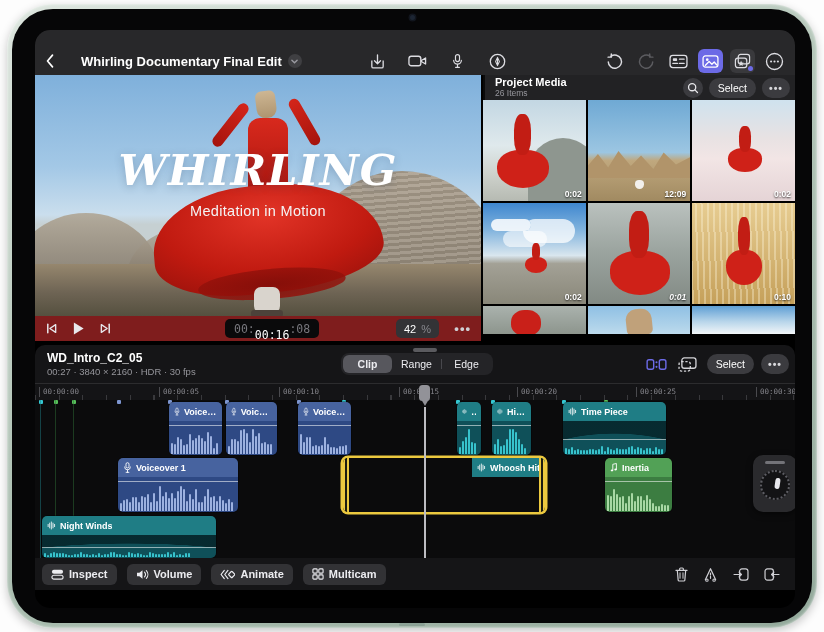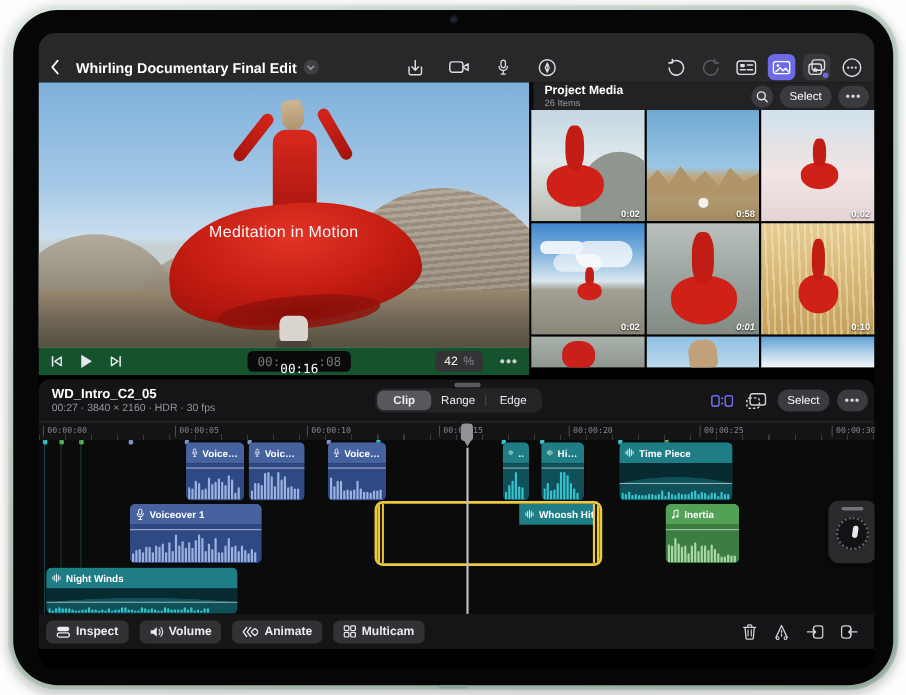--- a/index.html
+++ b/index.html
@@ -23,21 +23,21 @@
   .statusbar { position:absolute; left:0; top:0; width:100%; height:17px; display:flex; align-items:center;
                padding:4px 10px 0; color:#fff; font-size:10px; font-weight:700; }
   .statusbar .date { margin-left:7px; font-weight:600; }
   .status-right { margin-left:auto; display:flex; align-items:center; gap:4px; font-weight:600; }
   .batt { position:relative; width:21px; height:10px; border:1px solid rgba(255,255,255,.45); border-radius:3px; }
   .batt i { position:absolute; inset:1px; background:#fff; border-radius:1.5px; }
   .batt:after { content:""; position:absolute; right:-3px; top:3px; width:2px; height:4px; background:rgba(255,255,255,.45); border-radius:0 1px 1px 0; }
 
   .toolbar { position:absolute; left:0; top:17px; width:100%; height:28px; display:flex; align-items:center; padding:0 10px; }
   .backbtn { width:20px; height:22px; display:flex; align-items:center; color:#fff; cursor:pointer; }
-  .doc-title { display:flex; align-items:center; gap:6px; margin-left:4px; color:#fff; font-size:13px; font-weight:700; }
+  .doc-title { display:flex; align-items:center; gap:6px; margin-left:16px; color:#fff; font-size:13px; font-weight:700; }
   .chev-badge { width:14px; height:14px; border-radius:50%; background:#3f3f42; display:flex; align-items:center; justify-content:center; color:#9a9aa0; }
   .center-icons { position:absolute; left:330px; display:flex; gap:15px; align-items:center; color:#e8e8ec; }
   .right-icons { position:absolute; right:8px; display:flex; gap:7px; align-items:center; }
   .tbtn { width:25px; height:24px; display:flex; align-items:center; justify-content:center; color:#dddde2; border-radius:6px; }
   .tbtn.dim { color:#5c5c60; }
   .tbtn.active { background:var(--accent,#6c6ae6); color:#fff; }
   .tbtn.fx { background:#39393c; position:relative; }
   .tbtn.fx .dot { position:absolute; right:2px; bottom:2px; width:5px; height:5px; border-radius:50%; background:var(--accent,#6c6ae6); }
 
   
@@ -101,21 +101,21 @@
   .t5 { background:linear-gradient(180deg,#bac1be 0%,#9ba49f 48%,#828a84 100%);font-style:italic; }
   .t6 { background:linear-gradient(180deg,#e7cd92 0%,#d8b671 50%,#c5a05a 100%);
         background-image:repeating-linear-gradient(88deg,rgba(255,248,224,.35) 0 2px,rgba(0,0,0,0) 2px 6px),linear-gradient(180deg,#e7cd92,#c5a05a); }
   .t7 { background:linear-gradient(180deg,#aab2ad,#8d958d); }
   .t7:after { content:""; position:absolute; left:28px; top:4px; width:30px; height:26px; border-radius:45%; background:#c92019; }
   .t8 { background:linear-gradient(180deg,#8fc0e4,#bcdaec); }
   .t8:after { content:""; position:absolute; left:38px; top:3px; width:26px; height:26px; border-radius:40% 40% 20% 20%; background:#c0a17a; transform:rotate(-6deg); }
   .t9 { background:linear-gradient(180deg,#5f9fd4 0%,#b7d5ea 55%,#f2f6f8 100%); }
 
   
-  .playbar { position:absolute; left:0; top:286px; width:446px; height:25px; background:#14532d; }
+  .playbar { position:absolute; left:0; top:286px; width:446px; height:25px; background:#7f1d1d; }
   .transport { position:absolute; left:10px; top:0; height:25px; display:flex; align-items:center; gap:14px; color:#e8e8ec; }
   .tcpill { position:absolute; left:190px; top:3px; height:19px; background:#0a0a0b; border-radius:5px;
             display:flex; align-items:center; padding:0 9px; font-family:"DejaVu Sans Mono",monospace; font-size:11.5px; }
   .tcpill .d { color:#77777d; } .tcpill .b { color:#fff;margin-top:12px; }
   .zoompill { position:absolute; right:42px; top:3px; height:19px; background:#333336; border-radius:5px;
               display:flex; align-items:center; gap:5px; padding:0 8px; font-size:11px; }
   .zoompill .v { color:#fff; } .zoompill .u { color:#88888e; }
   .morebtn { position:absolute; right:10px; top:0; height:25px; display:flex; align-items:center; color:#cfcfd4; font-size:13px; letter-spacing:1px; font-weight:700; }
 
   
@@ -399,20 +399,21 @@
       <div class="hill r"></div>
       <div class="ground"></div>
       <div class="fg">
         <div class="arm la"></div>
           <div class="arm ra"></div>
         <div class="hat"></div>
           <div class="torso"></div>
         <div class="skirt"></div>
           <div class="pants"></div>
       </div>
+      <div class="vtitle">WHIRLING</div>
       <div class="vsub">Meditation in Motion</div>
     </div>
 
     <div class="mpanel-head">
       <span class="mp-titles">
         <div class="t">Project Media</div>
         <div class="s">26 Items</div>
       </span>
       <span class="mp-right">
         <span class="circlebtn">
@@ -423,21 +424,21 @@
         <span class="pill">Select</span>
         <span class="pill sm">•••</span>
       </span>
     </div>
     <div class="grid">
       <div class="tile t1">
           <i class="dv" style="left:14px;top:14px;width:52px;height:74px"></i>
           <span class="dur">0:02</span>
         </div>
       <div class="tile t2">
-          <span class="dur">0:58</span>
+          <span class="dur">12:09</span>
         </div>
       <div class="tile t3">
           <i class="dv" style="left:36px;top:26px;width:34px;height:46px"></i>
           <span class="dur">0:02</span>
         </div>
       <div class="tile t4">
           <i class="dv" style="left:42px;top:40px;width:22px;height:30px"></i>
           <span class="dur">0:02</span>
         </div>
       <div class="tile t5">

